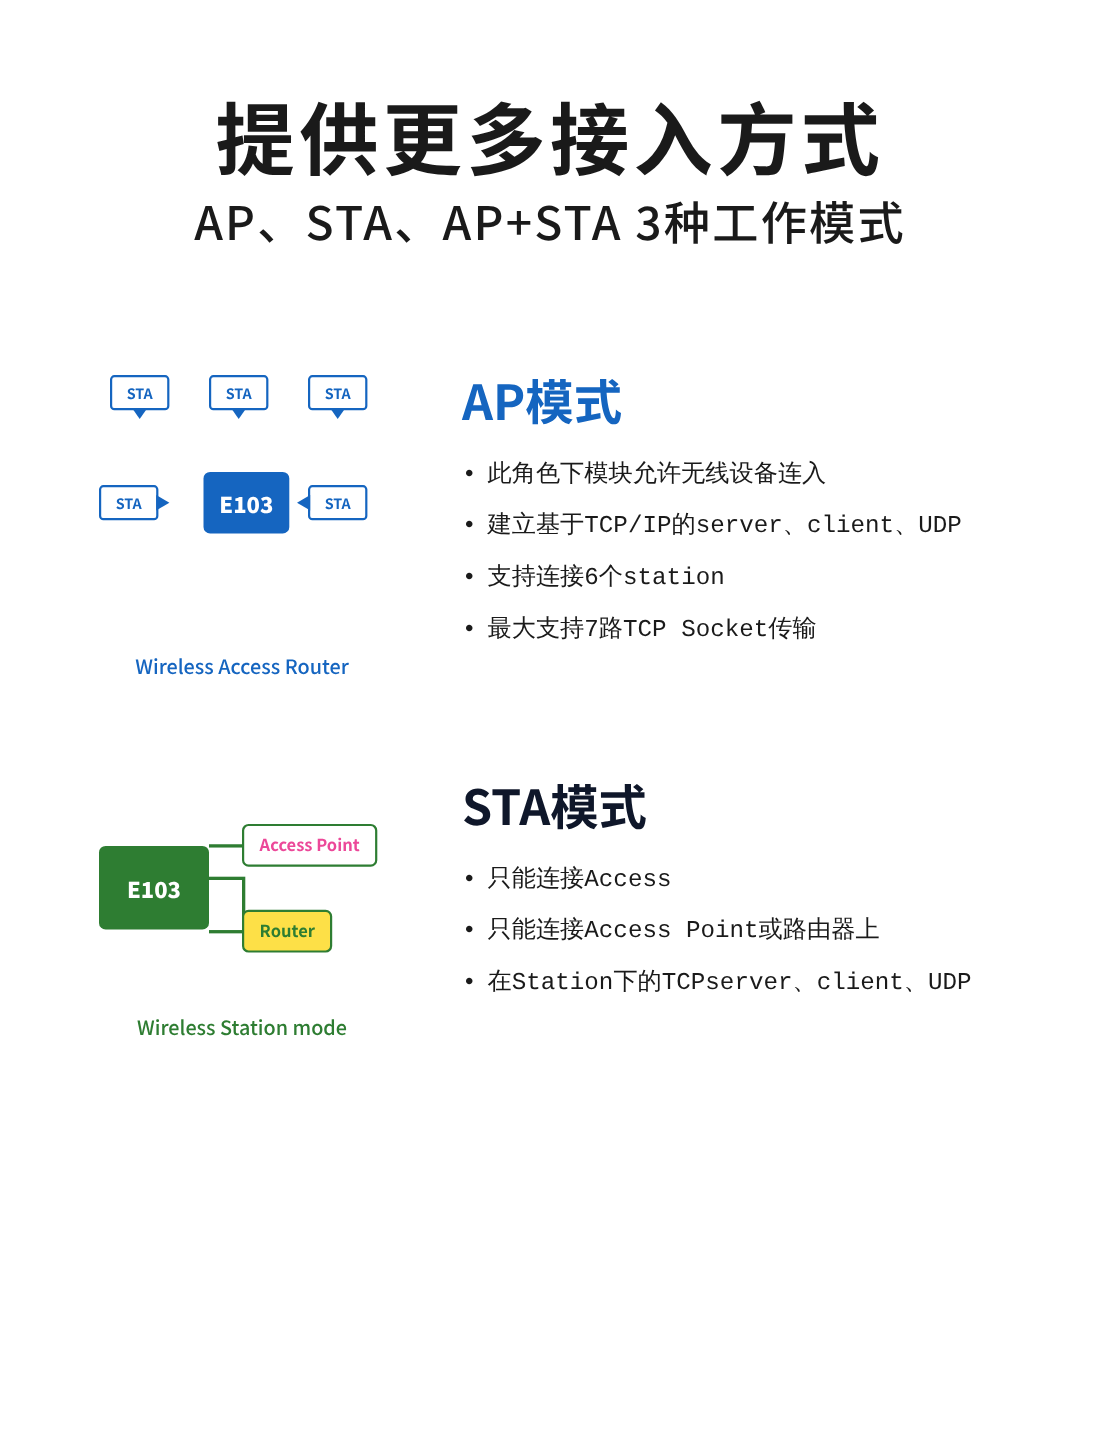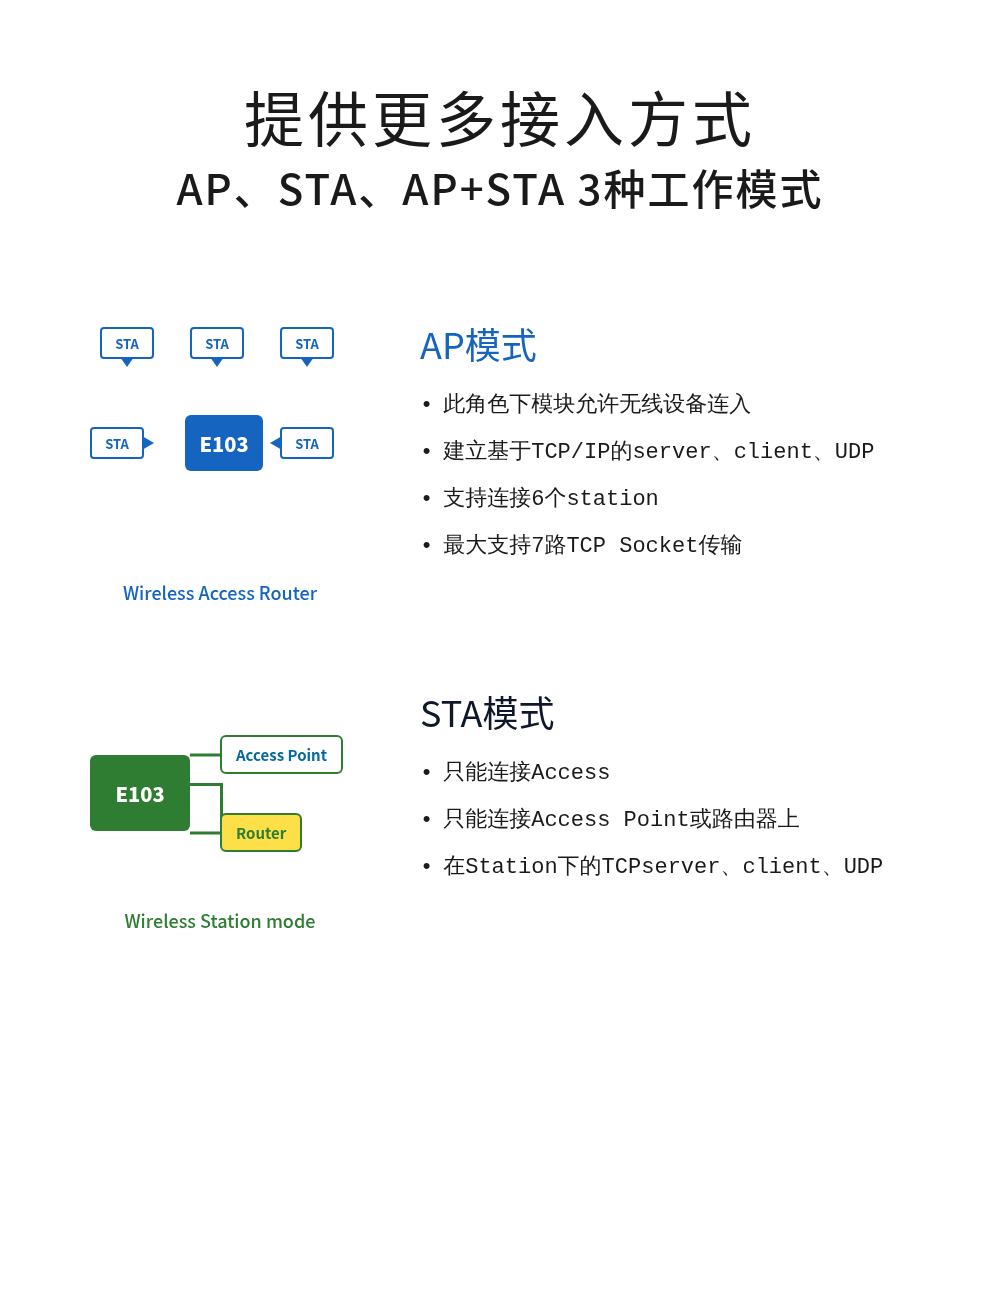--- a/index.html
+++ b/index.html
@@ -15,22 +15,22 @@
       width: 1000px;
       padding: 40px 60px;
     }
 
     
     .header-section {
       text-align: center;
       padding: 40px 0 20px;
     }
     .main-title {
-      font-size: 60px;
-      font-weight: 400;
+      font-size: 72px;
+      font-weight: 700;
       color: #1a1a1a;
       letter-spacing: 4px;
       line-height: 1.2;
     }
     .subtitle {
       font-size: 42px;
       font-weight: 500;
       color: #1a1a1a;
       margin-top: 4px;
       letter-spacing: 2px;
@@ -53,22 +53,22 @@
       align-items: center;
       padding-top: 10px;
     }
 
     .content-area {
       flex: 1;
       padding-left: 40px;
     }
 
     .mode-title {
-      font-size: 36px;
-      font-weight: 400;
+      font-size: 44px;
+      font-weight: 700;
       margin-bottom: 20px;
     }
     .mode-title.ap { color: #1565c0; }
     .mode-title.sta { color: #0f172a; }
 
     .bullet-list {
       list-style: none;
       padding: 0;
       font-family: Liberation Mono, monospace;
     }
@@ -198,21 +198,21 @@
           <span>E103</span>
         </div>
 
         <div style="position:absolute; left:110px; top:88px; width:30px; height:3px; background:#2e7d32;"></div>
 
         <div style="position:absolute; left:140px; top:88px; width:3px; height:54px; background:#2e7d32;"></div>
 
         <div style="position:absolute; left:140px; top:40px;">
 
           <div style="position:absolute; left:-30px; top:50%; transform:translateY(-50%); width:30px; height:3px; background:#2e7d32;"></div>
-          <div style="background:#fff; border:2.5px solid #2e7d32; color:#0369a1; font-size:15px; font-weight:700; padding:7px 14px; border-radius:6px; white-space:nowrap;">
+          <div style="background:#fff; border:2.5px solid #2e7d32; color:#ec4899; font-size:15px; font-weight:700; padding:7px 14px; border-radius:6px; white-space:nowrap;">
             <span>Access Point</span>
           </div>
         </div>
 
         <div style="position:absolute; left:140px; top:118px;">
 
           <div style="position:absolute; left:-30px; top:50%; transform:translateY(-50%); width:30px; height:3px; background:#2e7d32;"></div>
           <div style="background:#fde047; border:2.5px solid #2e7d32; color:#2e7d32; font-size:15px; font-weight:700; padding:7px 14px; border-radius:6px; white-space:nowrap;">
             <span>Router</span>
           </div>

